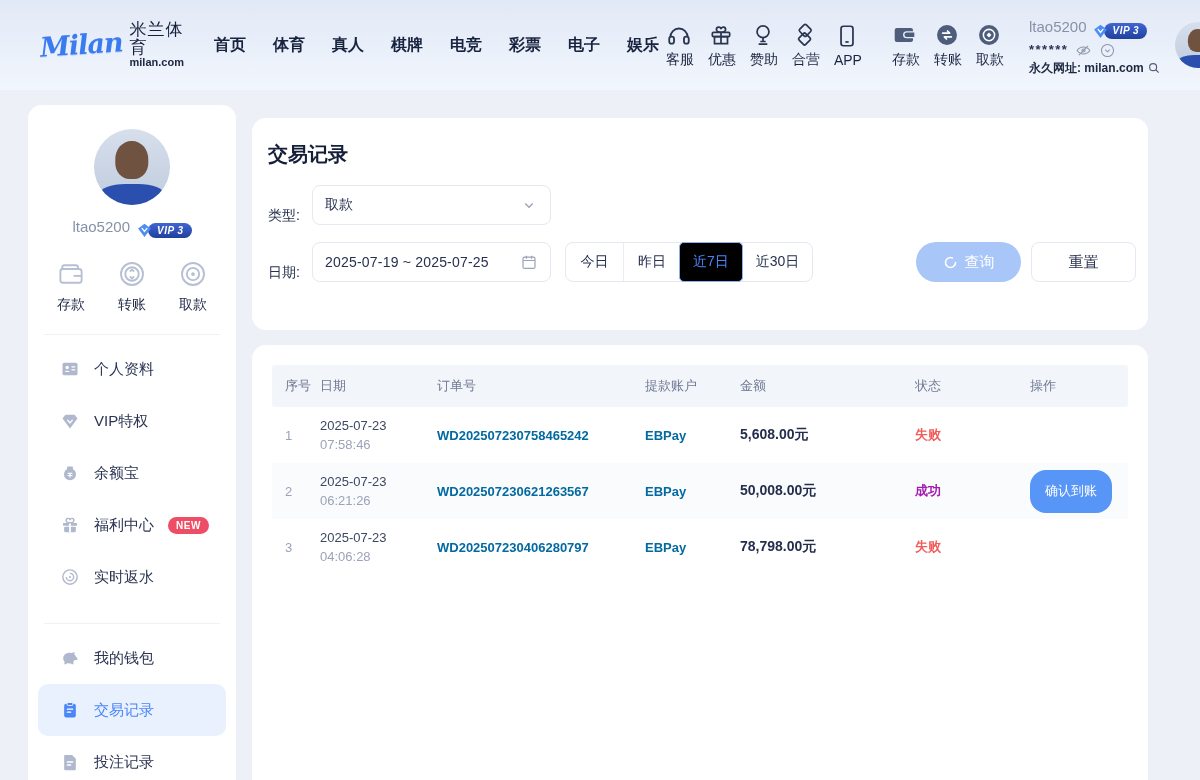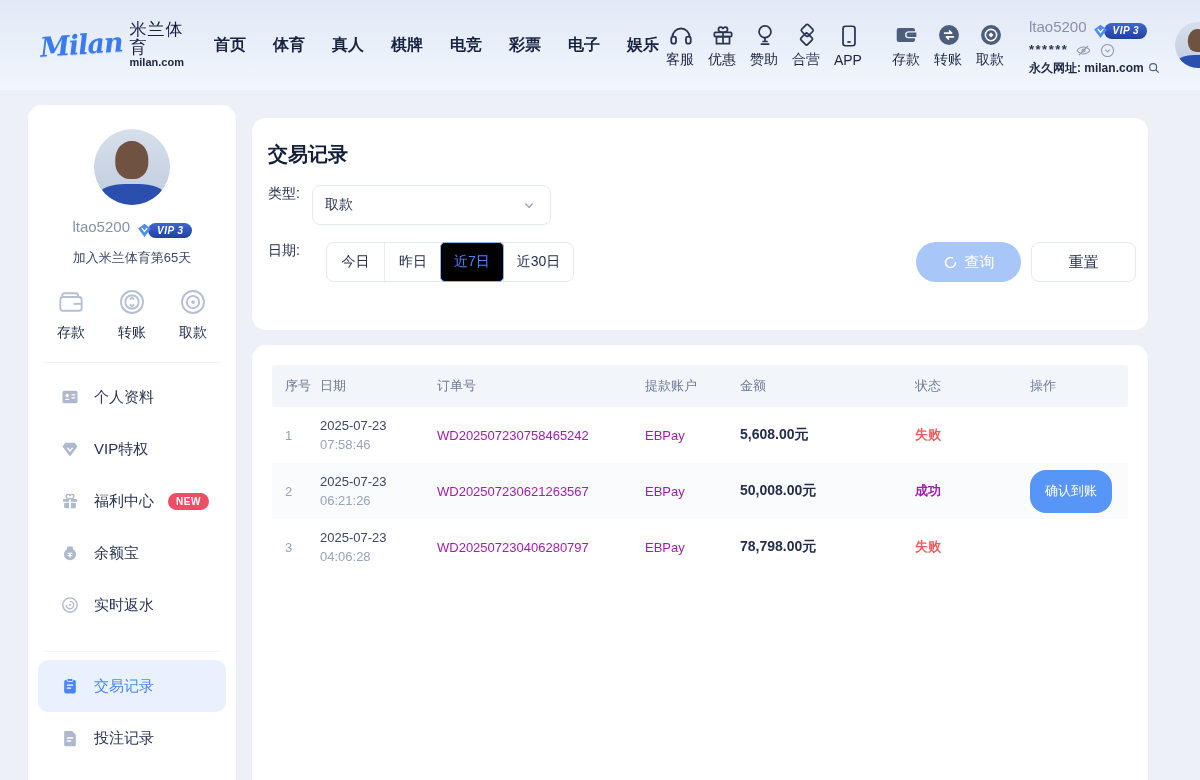--- a/index.html
+++ b/index.html
@@ -14,21 +14,21 @@
   .logo{display:flex;align-items:center;gap:7px;cursor:pointer;}
   .logo-script{font-family:"DejaVu Serif",serif;font-style:italic;font-weight:bold;
     font-size:27px;color:#3a7bf0;letter-spacing:-1px;transform:rotate(-4deg);
     text-shadow:0 1px 0 #c7d8f5;}
   .logo-text{display:flex;flex-direction:column;line-height:1.05;}
   .logo-cn{font-size:17px;font-weight:400;color:#15203c;letter-spacing:1px;}
   .logo-domain{font-size:11px;font-weight:700;color:#1a2540;}
   .main-nav{display:flex;gap:27px;margin-left:30px;}
   .main-nav a{font-size:16px;font-weight:600;color:#18233f;text-decoration:none;cursor:pointer;white-space:nowrap;}
   .topbar-right{margin-left:auto;display:flex;align-items:center;}
-  .iconlink{display:flex;flex-direction:column;align-items:flex-end;gap:3px;margin:0 7px;cursor:pointer;}
+  .iconlink{display:flex;flex-direction:column;align-items:flex-start;gap:3px;margin:0 7px;cursor:pointer;}
   .iconlink .ic{width:26px;height:26px;color:#2a3550;}
   .iconlink.filled .ic{color:#4e5d7c;}
   .iconlink .lbl{font-size:14px;color:#1a2540;white-space:nowrap;}
   .wallet-group{display:flex;margin-left:16px;}
   .user-block{margin-left:18px;display:flex;flex-direction:column;gap:2px;line-height:1.25;}
   .user-line1{display:flex;align-items:center;gap:5px;}
   .user-name{font-size:15px;color:#8792a8;}
   .vip-badge{display:flex;align-items:center;cursor:pointer;margin-top:8px;}
   .vip-diamond{width:17px;height:17px;margin-right:-5px;position:relative;z-index:2;}
   .vip-pill{background:linear-gradient(180deg,#4066d2,#21409e);color:#fff;
@@ -65,21 +65,21 @@
   .menu-item.active{background:#e9f1fe;color:#4a86f7;}
   .menu-item.active .ic{color:#4a86f7;}
   .new-badge{background:#ee4d66;color:#fff;font-size:10px;font-weight:700;
     padding:3px 8px;border-radius:9px;letter-spacing:.5px;}
 
   
   .main{position:absolute;left:252px;top:105px;width:896px;}
   .filter-card{background:#fff;border-radius:14px;height:212px;padding:0 12px 0 16px;}
   .page-title{font-size:20px;font-weight:700;color:#141e38;padding-top:23px;}
   .page-subtitle{font-size:13px;color:#8a93a8;margin-top:14px;}
-  .f-row{display:flex;align-items:flex-start;margin-top:17px;}
+  .f-row{display:flex;align-items:flex-end;margin-top:17px;}
   .f-label{width:44px;font-size:14px;color:#27314e;flex:none;}
   .input-box{width:239px;height:40px;border:1px solid #e4e8f0;border-radius:8px;
     display:flex;align-items:center;justify-content:space-between;
     padding:0 12px;font-size:14px;color:#27314e;background:#fff;cursor:pointer;}
   .input-box .ic{width:18px;height:18px;color:#9aa3b8;}
   .date-text{letter-spacing:.2px;}
   .range-group{display:flex;margin-left:14px;border:1px solid #e4e8f0;border-radius:8px;background:#fff;height:40px;}
   .range{min-width:57px;padding:0 13px;display:flex;align-items:center;justify-content:center;
     font-size:14px;color:#27314e;cursor:pointer;border-left:1px solid #e9ecf3;}
   .range:first-child{border-left:none;}
@@ -98,21 +98,21 @@
   .tgrid{display:grid;grid-template-columns:35px 117px 208px 95px 175px 115px 1fr;
     align-items:center;padding-left:13px;}
   .thead{background:#f2f5fa;border-radius:3px;height:42px;}
   .thead span{font-size:13px;color:#6f7992;}
   .trow{height:56px;}
   .trow.alt{background:#fafbfd;}
   .c-index{font-size:13px;color:#9aa3b8;}
   .c-date{line-height:18px;}
   .c-date .d1{font-size:13px;color:#3c4764;}
   .c-date .d2{font-size:13px;color:#9aa3b8;}
-  .c-order,.c-account{font-size:13px;color:#a21caf;}
+  .c-order,.c-account{font-size:13px;color:#0369a1;font-weight:bold;}
   .c-amount{font-size:14px;font-weight:700;color:#242e4c;}
   .c-status{font-size:13px;font-weight:600;}
   .c-status.fail{color:#f25c5c;}
   .c-status.success{color:#a21caf;}
   .btn-confirm{background:#5795f7;color:#fff;border:none;border-radius:16px;
     height:43px;padding:0 15px;font-size:13px;cursor:pointer;font-family:inherit;}
 </style>
 </head>
 <body>
 
@@ -270,21 +270,20 @@
       <span class="vip-badge">
         <span class="vip-diamond">
           <svg viewBox="0 0 24 24">
               <path d="M12 2.5 21 9l-9 12L3 9z" fill="#4f8df5"></path>
               <path d="m8.6 9 3.4 4.4L15.4 9" stroke="#fff" stroke-width="1.8" fill="none" stroke-linecap="round"></path>
             </svg>
         </span>
         <span class="vip-pill">VIP 3</span>
       </span>
     </div>
-    <div class="join-text">加入米兰体育第65天</div>
 
     <div class="quick-actions">
       <div class="qa">
         <span class="ic">
           <svg viewBox="0 0 24 24" fill="none" stroke="currentColor" stroke-width="1.5">
               <path d="M5 8V6.8A1.8 1.8 0 0 1 6.8 5h9A1.8 1.8 0 0 1 17.6 6.8V8"></path>
               <rect x="3.5" y="8" width="17" height="11" rx="2"></rect>
               <path d="M14 13.5h6.5"></path>
             </svg>
         </span>
@@ -332,54 +331,62 @@
           <svg viewBox="0 0 24 24">
               <path d="M12 21 3 9l3.5-4.5h11L21 9z" fill="currentColor"></path>
               <path d="M9.2 11 12 14.4 14.8 11" stroke="#fff" stroke-width="1.6" fill="none" stroke-linecap="round"></path>
             </svg>
         </span>
         <span>VIP特权</span>
       </div>
       <div class="menu-item">
         <span class="ic">
           <svg viewBox="0 0 24 24">
+              <circle cx="12" cy="13.4" r="7.2" fill="currentColor"></circle>
+              <rect x="8.3" y="4.3" width="7.4" height="3.4" rx="1.7" fill="currentColor"></rect>
+              <path d="M9.6 12.4h4.8M9.6 15h4.8M12 12.4V17" stroke="#fff" stroke-width="1.4" stroke-linecap="round"></path>
+            </svg>
+        </span>
+        <span>余额宝</span>
+      </div>
+      <div class="menu-item">
+        <span class="ic">
+          <svg viewBox="0 0 24 24">
               <rect x="3.5" y="9.6" width="17" height="3.4" rx="1" fill="currentColor"></rect>
               <rect x="5" y="14" width="14" height="6.6" rx="1.4" fill="currentColor"></rect>
               <rect x="10.9" y="9.6" width="2.2" height="11" fill="#fff"></rect>
               <path d="M12 9.3C9 9.3 7.4 8.2 7.4 6.6a2.3 2.3 0 0 1 4.6-.5M12 9.3c3 0 4.6-1.1 4.6-2.7a2.3 2.3 0 0 0-4.6-.5" stroke="currentColor" stroke-width="1.7" fill="none"></path>
             </svg>
         </span>
         <span>福利中心</span>
         <span class="new-badge">NEW</span>
       </div>
       <div class="menu-item">
         <span class="ic">
-          <svg viewBox="0 0 24 24">
-              <circle cx="12" cy="13.4" r="7.2" fill="currentColor"></circle>
-              <rect x="8.3" y="4.3" width="7.4" height="3.4" rx="1.7" fill="currentColor"></rect>
-              <path d="M9.6 12.4h4.8M9.6 15h4.8M12 12.4V17" stroke="#fff" stroke-width="1.4" stroke-linecap="round"></path>
-            </svg>
-        </span>
-        <span>余额宝</span>
-      </div>
-      <div class="menu-item">
-        <span class="ic">
           <svg viewBox="0 0 24 24" fill="none" stroke="currentColor" stroke-width="1.7">
               <circle cx="12" cy="12" r="8.6"></circle>
               <path d="M12 7.6a4.4 4.4 0 1 1-4.4 4.4"></path>
               <circle cx="12" cy="12" r="1.3" fill="currentColor" stroke="none"></circle>
             </svg>
         </span>
         <span>实时返水</span>
       </div>
     </div>
 
     <div class="side-divider"></div>
 
     <div class="side-menu">
+      <div class="menu-item">
+        <span class="ic">
+          <svg viewBox="0 0 24 24">
+              <path fill="currentColor" d="M20.8 11.3h-1.1a7.6 7.6 0 0 0-2.6-3.5c.5-.9.6-1.9.2-2.6 0 0-1.8-.3-3 1a8.8 8.8 0 0 0-2.7-.4C7.2 5.8 3.8 8.7 3.8 12.4a6.4 6.4 0 0 0 1.7 4.3l-.3 2.8h2.5l.5-1.4a9.7 9.7 0 0 0 5 .1l.5 1.3h2.5l-.3-2.9a6.5 6.5 0 0 0 1.6-2.2h3.3z"></path>
+            </svg>
+        </span>
+        <span>我的钱包</span>
+      </div>
       <div class="menu-item active">
         <span class="ic">
           <svg viewBox="0 0 24 24">
               <rect x="5" y="4.5" width="14" height="16.5" rx="2.5" fill="currentColor"></rect>
               <rect x="8.5" y="3" width="7" height="3.6" rx="1.4" fill="currentColor" stroke="#fff"></rect>
               <path d="M8.8 11h6.4M8.8 14.6h4" stroke="#fff" stroke-width="1.6" stroke-linecap="round"></path>
             </svg>
         </span>
         <span>交易记录</span>
       </div>
@@ -407,20 +414,29 @@
           <span class="ic">
             <svg viewBox="0 0 24 24" fill="none" stroke="currentColor" stroke-width="1.8">
                 <path d="m7 10 5 5 5-5"></path>
               </svg>
           </span>
         </div>
       </div>
 
       <div class="f-row">
         <span class="f-label">日期:</span>
+        <div class="input-box">
+          <span class="date-text">2025-07-19  ~  2025-07-25</span>
+          <span class="ic">
+            <svg viewBox="0 0 24 24" fill="none" stroke="currentColor" stroke-width="1.6">
+                <rect x="4" y="5.5" width="16" height="15" rx="2"></rect>
+                <path d="M4 10h16M8.5 3.5v4M15.5 3.5v4"></path>
+              </svg>
+          </span>
+        </div>
 
         <div class="range-group">
           <span class="range">今日</span>
           <span class="range">昨日</span>
           <span class="range active">近7日</span>
           <span class="range">近30日</span>
         </div>
 
         <button class="btn-search">
           <span class="spinner">

